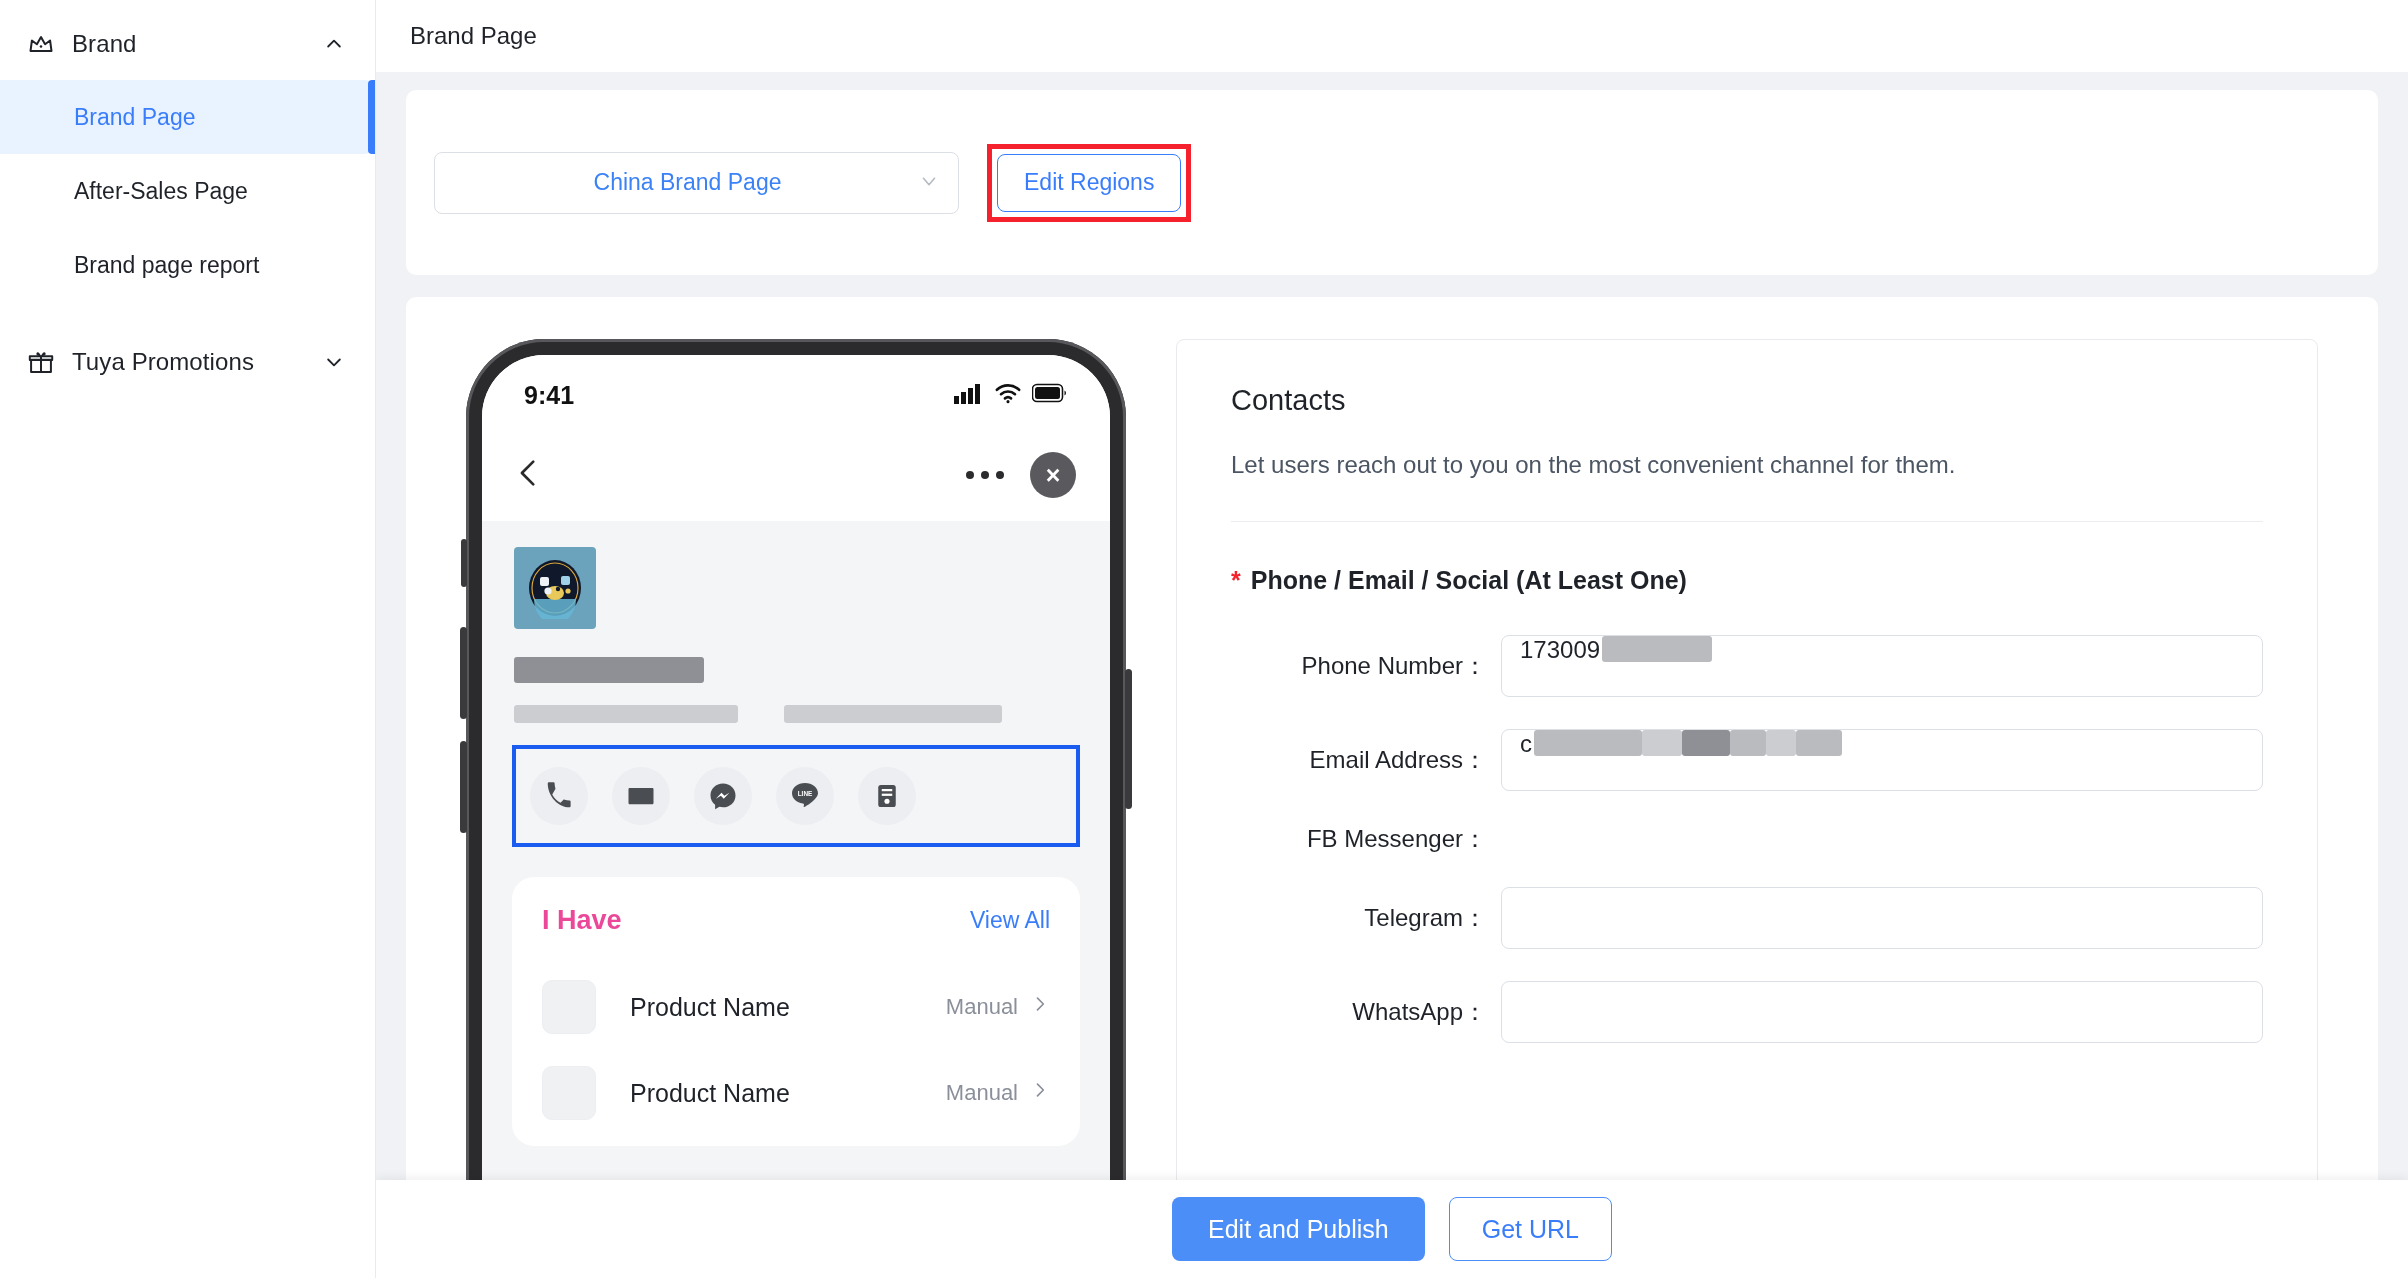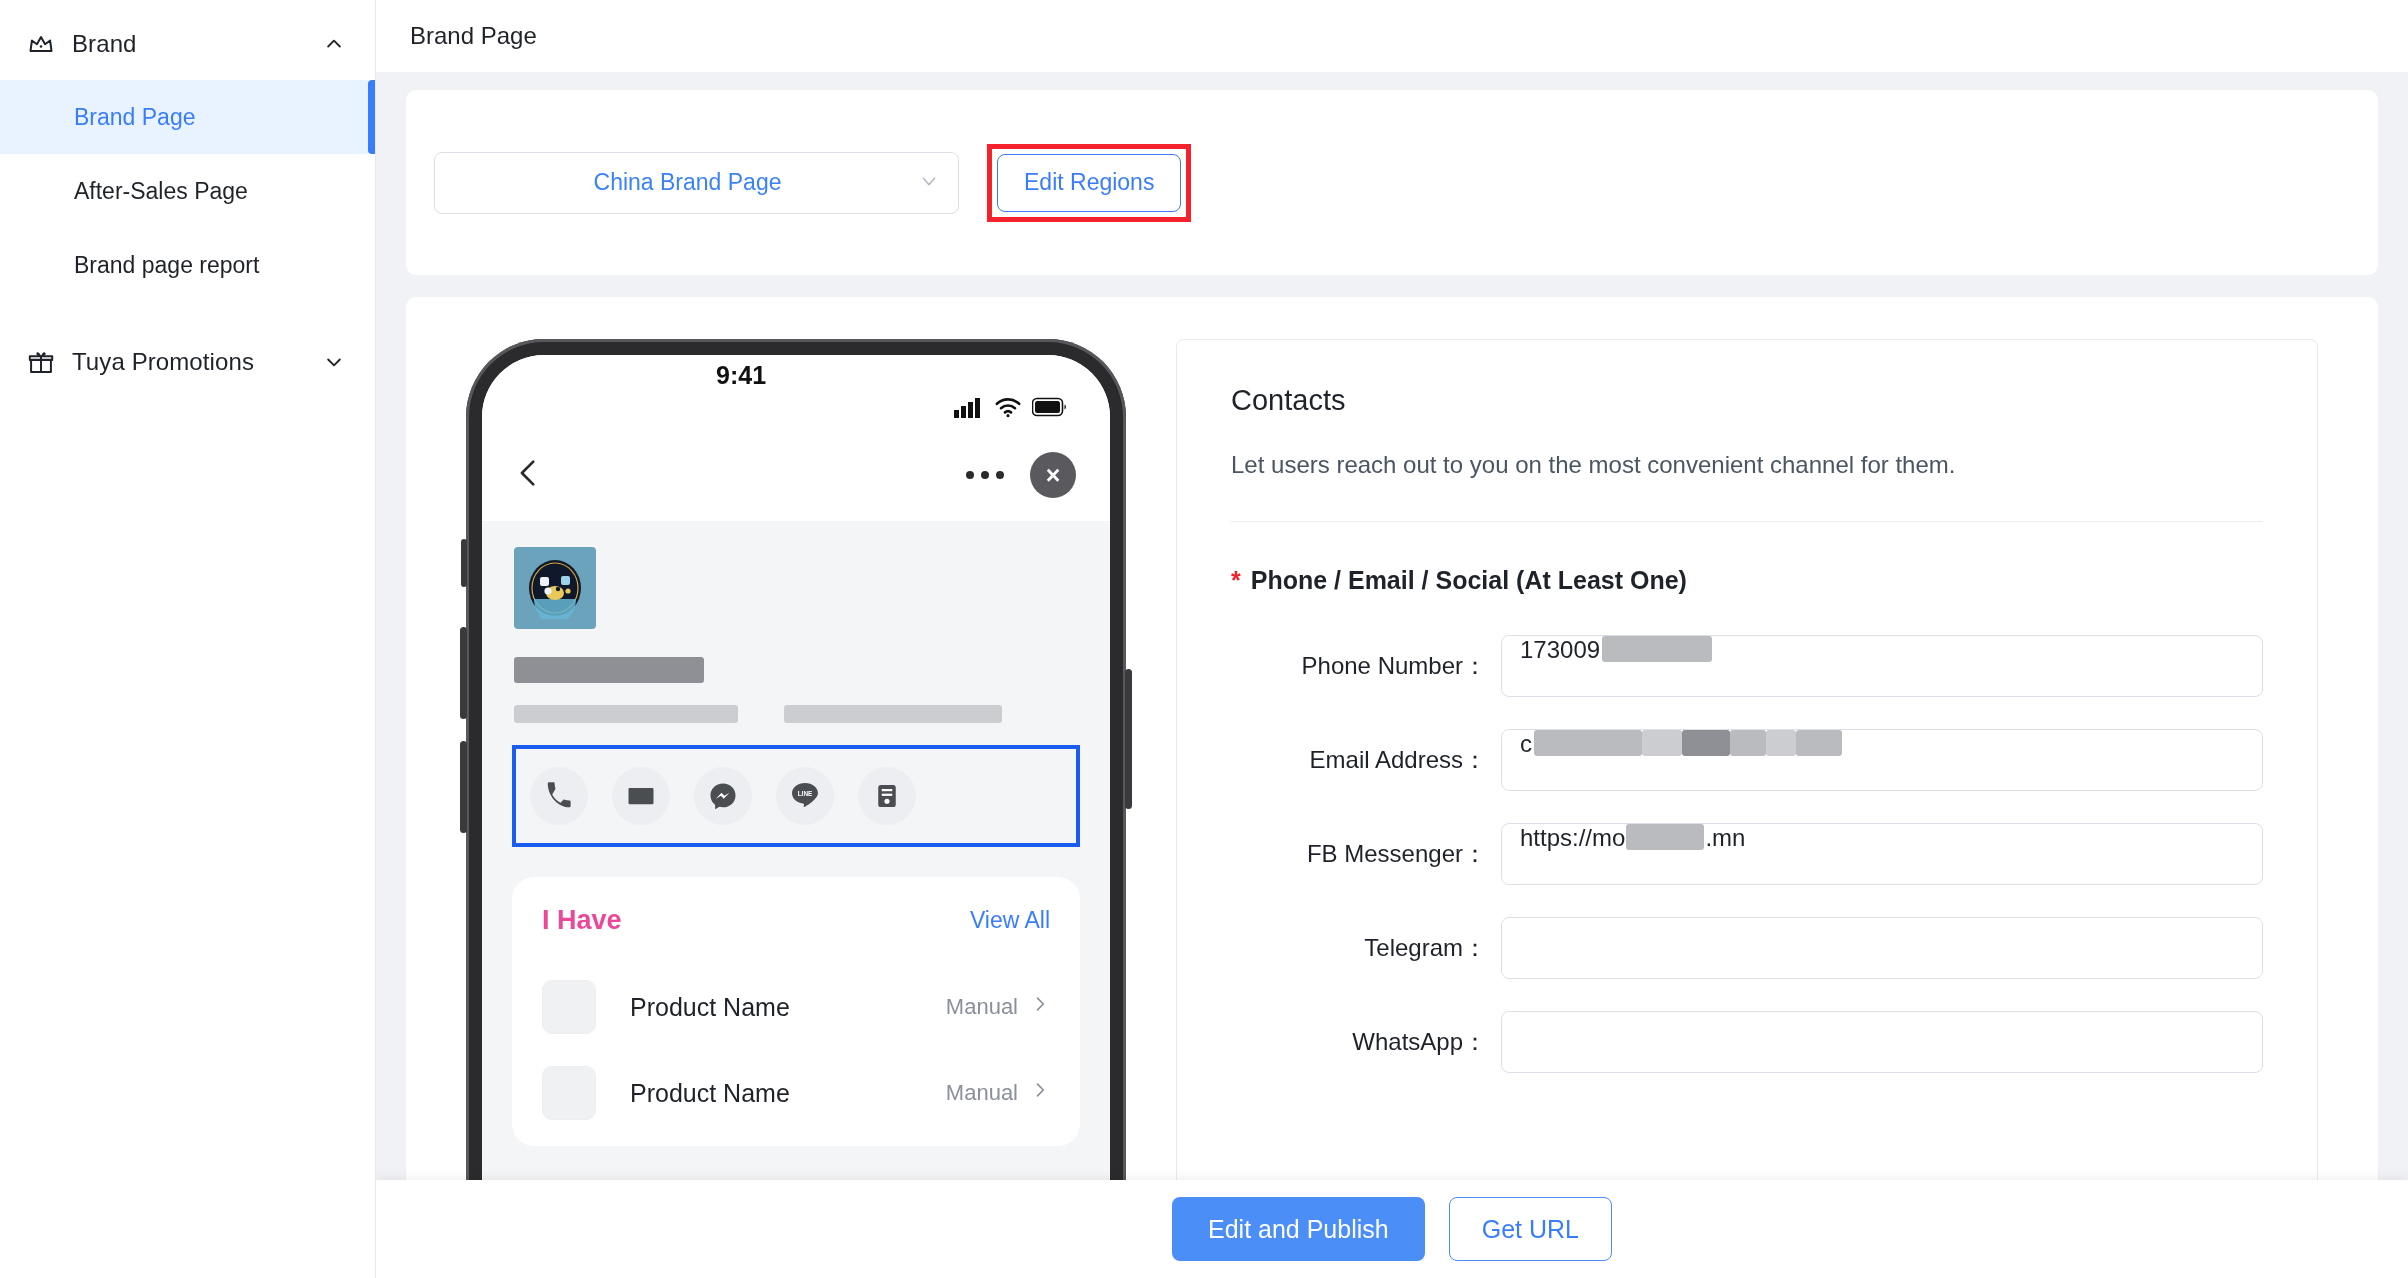--- a/index.html
+++ b/index.html
@@ -186,21 +186,20 @@
   }
   .notch .speaker { width: 110px; height: 11px; background: #2c2c30; border-radius: 6px; }
   .notch .cam { width: 19px; height: 19px; border-radius: 50%; background: #16233c; box-shadow: 0 0 0 2px #0b1220; }
 
   .statusbar {
     position: relative; z-index: 6;
     height: 74px;
     background: #ffffff;
     display: flex; align-items: center;
     padding: 0 42px;
-    flex-direction: column;
   }
   .statusbar .time { font-size: 25px; font-weight: bold; color: #111; width: 160px; padding-top: 6px; }
   .statusbar .sb-right { margin-left: auto; display: flex; align-items: center; gap: 10px; padding-top: 6px; }
 
   .appbar {
     height: 92px;
     background: #ffffff;
     display: flex; align-items: center;
     padding: 0 34px 0 30px;
   }
@@ -563,25 +562,20 @@
                 <span class="blur light" style="width:40px;height:26px;"></span>
                 <span class="blur dark" style="width:48px;height:26px;"></span>
                 <span class="blur" style="width:36px;height:26px;"></span>
                 <span class="blur light" style="width:30px;height:26px;"></span>
                 <span class="blur" style="width:46px;height:26px;"></span>
               </div>
             </div>
 
             <div class="field">
               <span class="lab">FB Messenger：</span>
-              <div class="inp">
-                <span>https://mo</span>
-                <span class="blur" style="width:78px;height:26px;margin:0 1px;"></span>
-                <span>.mn</span>
-              </div>
             </div>
 
 
             <div class="field">
               <span class="lab">Telegram：</span>
               <div class="inp">
                 <span></span>
               </div>
             </div>
 

